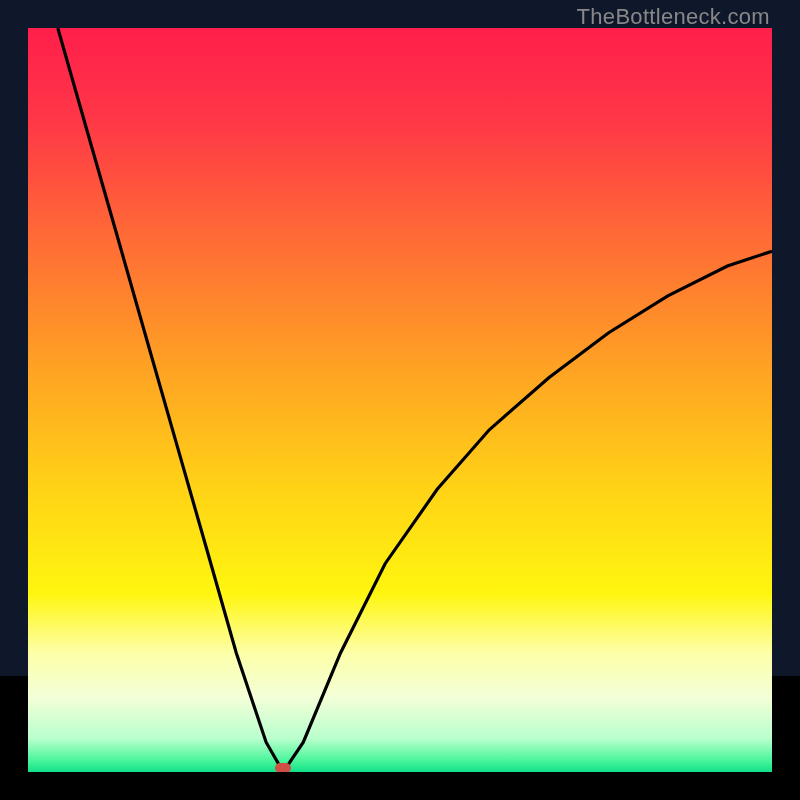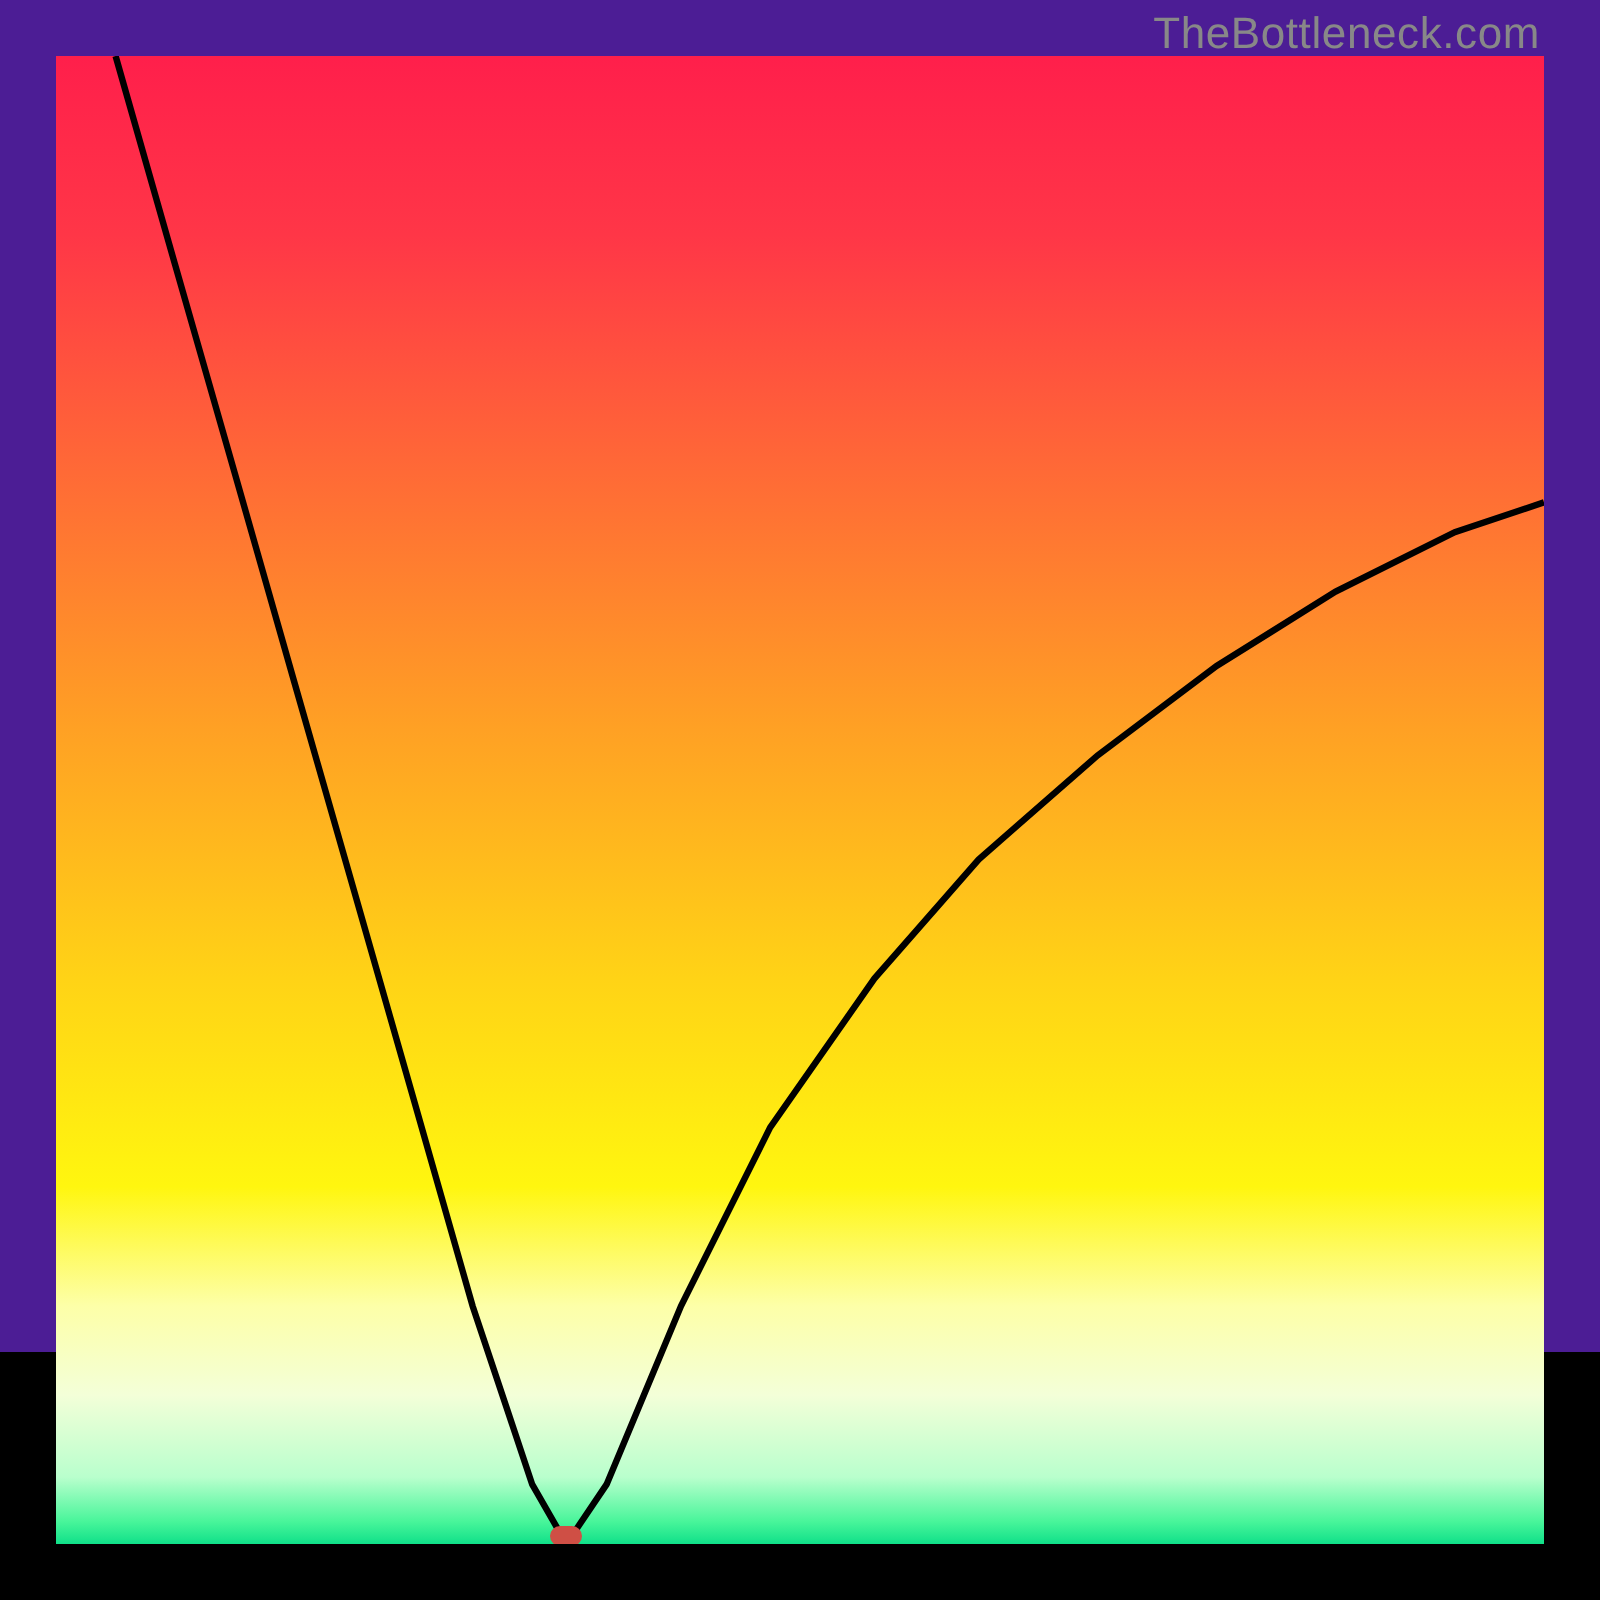--- a/index.html
+++ b/index.html
@@ -10,21 +10,21 @@
     background: #000;
     overflow: hidden;
     font-family: Arial, Helvetica, sans-serif;
   }
   .frame {
     position: absolute;
     top: 0;
     left: 0;
     width: 800px;
     height: 676px;
-    background: #4c1d95;
+    background: #0f172a;
   }
   .plot-area {
     position: absolute;
     top: 28px;
     left: 28px;
     width: 744px;
     height: 744px;
     overflow: hidden;
   }
   .gradient-bg {

